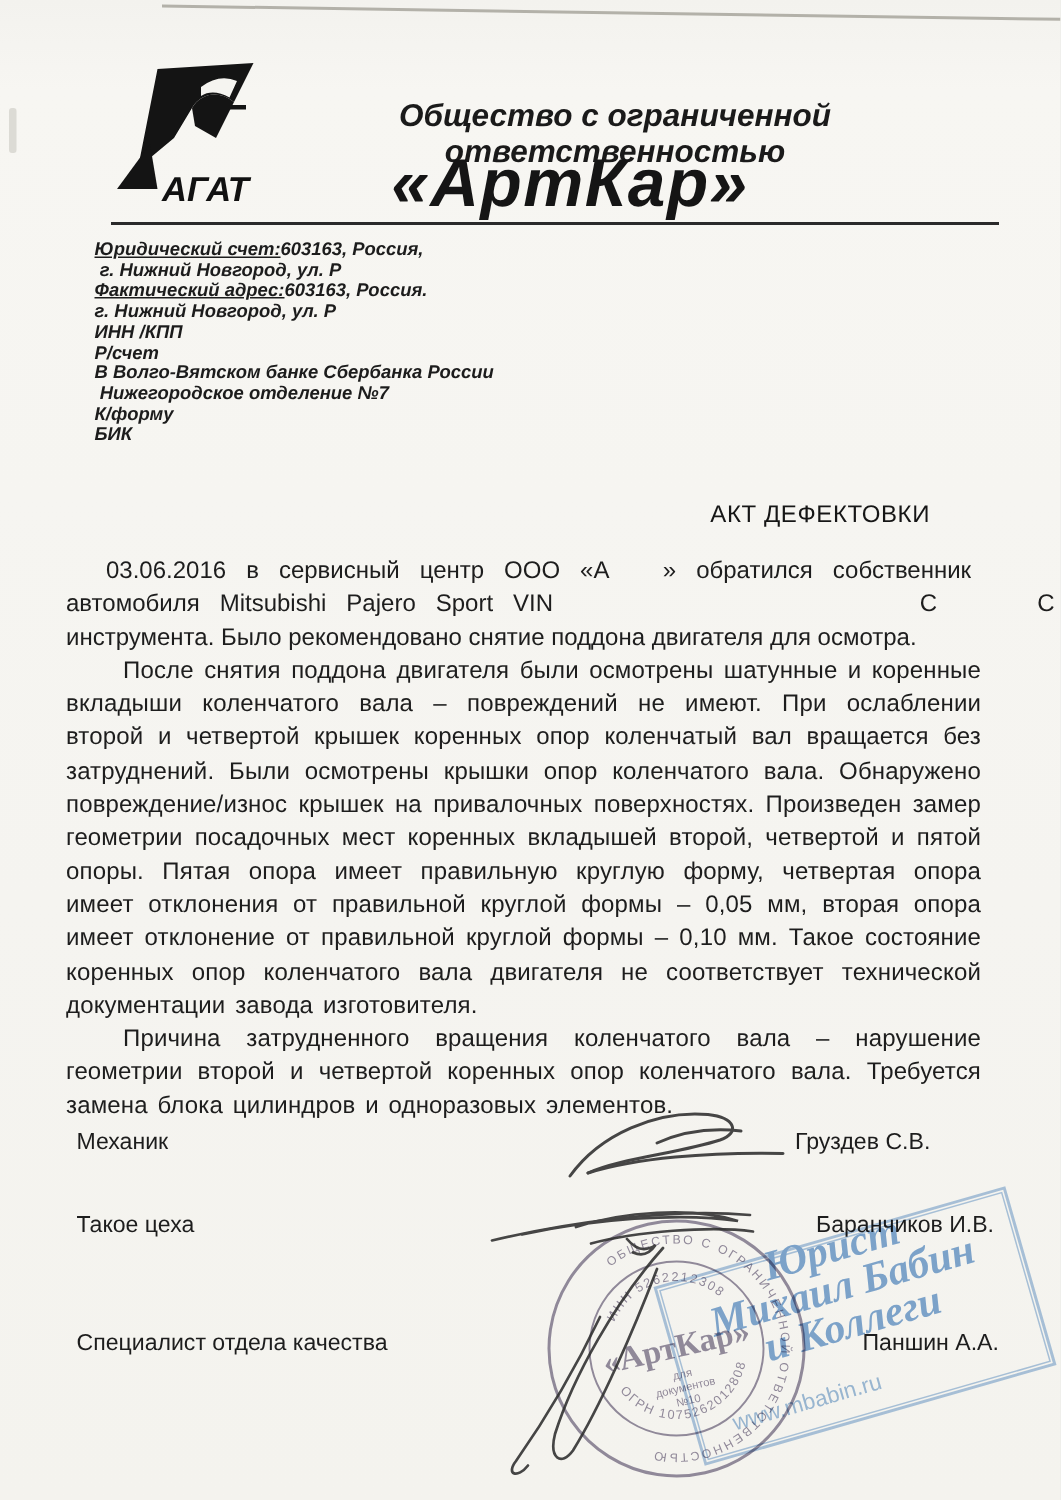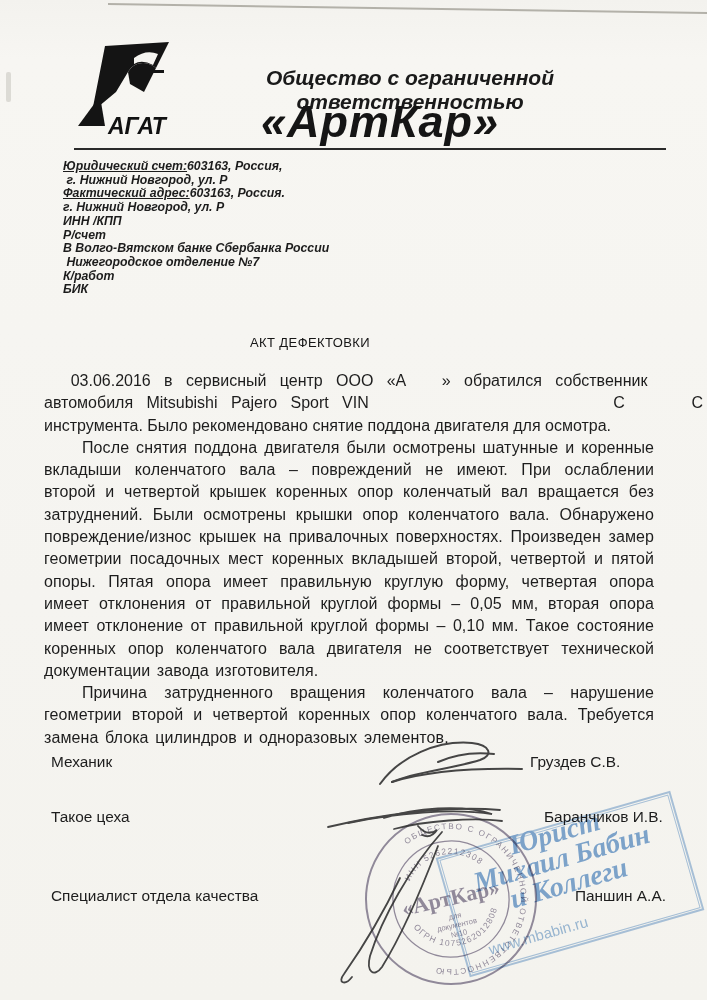--- a/index.html
+++ b/index.html
@@ -33,21 +33,21 @@
   
   .requisites { position:absolute; left:63px; top:160px; }
   .req-line {
     font-size:12.3px; line-height:13.7px; font-weight:bold; font-style:italic;
     color:#1c1c1c; white-space:pre-wrap;
   }
   .req-label { text-decoration:underline; }
 
   
   .meta-row { position:absolute; left:63px; top:303px; width:577px; display:flex; justify-content:space-between; font-size:15.5px; }
-  .doc-title { position:absolute; left:0; top:335px; width:620px; text-align:center; font-size:13px; letter-spacing:.4px; color:#161616; }
+  .doc-title { position:absolute; left:0; top:335px; width:620px; text-align:right; font-size:16px; letter-spacing:.4px; color:#161616; }
 
   
   .body-text {
     position:absolute; left:44px; top:370px; width:610px;
     font-size:16px; line-height:22.3px; color:#1d1d1d;
   }
   .p1line { white-space:pre; }
   .para { text-align:justify; text-indent:38px; word-spacing:2px; letter-spacing:.1px; margin:0; }
 
   
@@ -103,21 +103,21 @@
 
   <div class="requisites">
     <div class="req-line"><span class="req-label">Юридический счет:</span><span>603163, Россия,</span></div>
     <div class="req-line"><span class="req-label"></span><span> г. Нижний Новгород, ул. Р</span></div>
     <div class="req-line"><span class="req-label">Фактический адрес:</span><span>603163, Россия.</span></div>
     <div class="req-line"><span class="req-label"></span><span>г. Нижний Новгород, ул. Р</span></div>
     <div class="req-line"><span class="req-label"></span><span>ИНН /КПП</span></div>
     <div class="req-line"><span class="req-label"></span><span>Р/счет</span></div>
     <div class="req-line"><span class="req-label"></span><span>В Волго-Вятском банке Сбербанка России</span></div>
     <div class="req-line"><span class="req-label"></span><span> Нижегородское отделение №7</span></div>
-    <div class="req-line"><span class="req-label"></span><span>К/работ</span></div>
+    <div class="req-line"><span class="req-label"></span><span>К/форму</span></div>
     <div class="req-line"><span class="req-label"></span><span>БИК</span></div>
   </div>
 
 
   <div class="doc-title">АКТ ДЕФЕКТОВКИ</div>
 
   <div class="body-text">
     <div class="p1line">      03.06.2016   в   сервисный   центр   ООО   «А        »   обратился   собственник</div>
     <div class="p1line">автомобиля   Mitsubishi   Pajero   Sport   VIN                                                       С               С</div>
     <div class="p1line">инструмента. Было рекомендовано снятие поддона двигателя для осмотра.</div>

